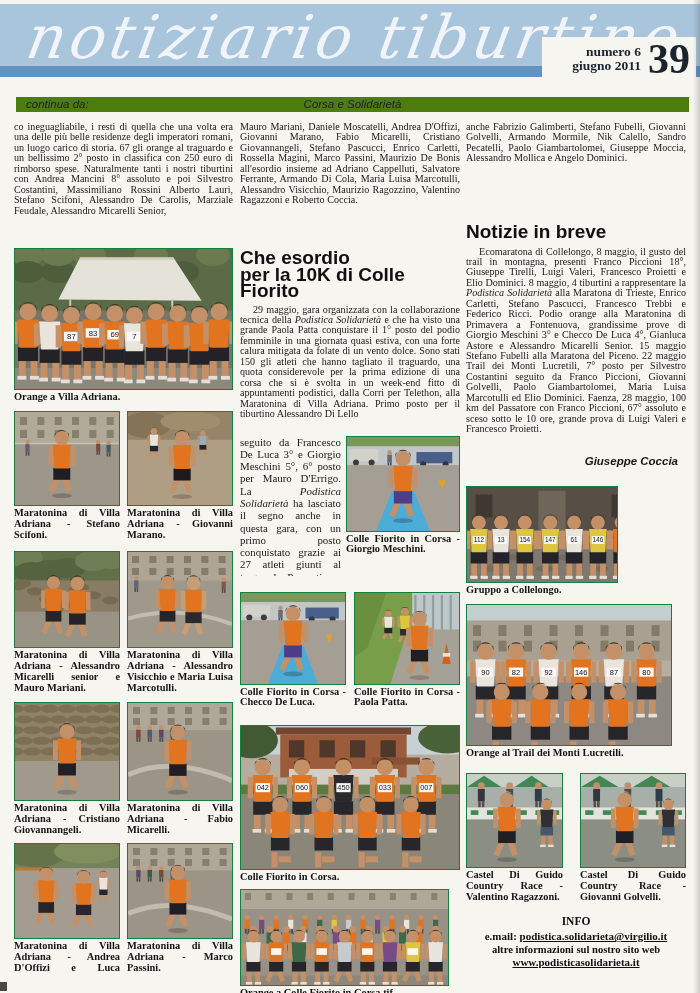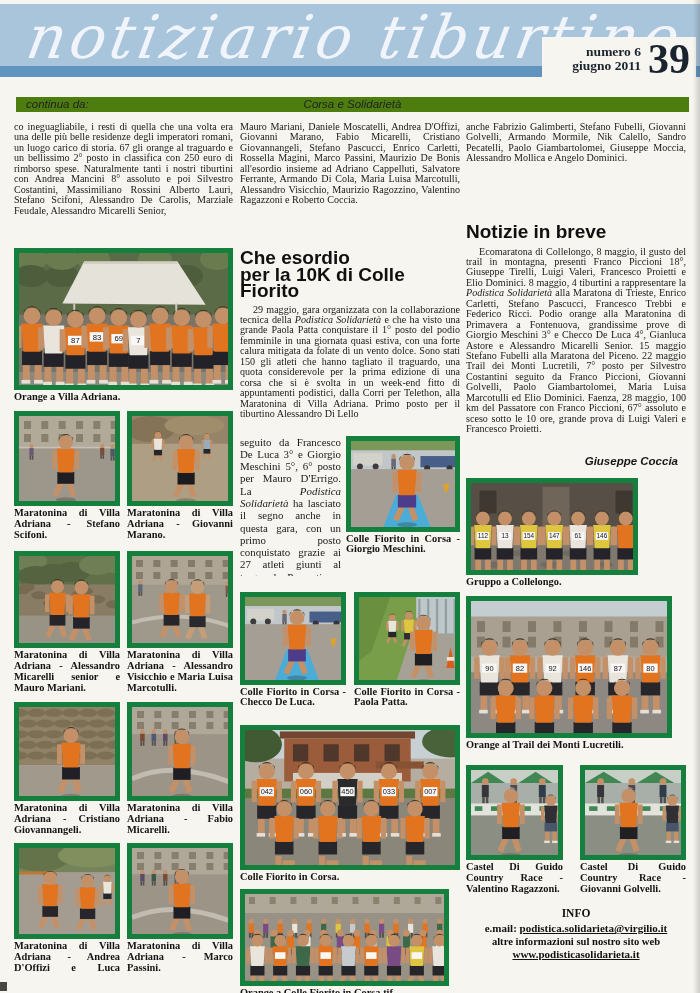--- a/index.html
+++ b/index.html
@@ -25,21 +25,21 @@
   
   .col{position:absolute;top:122px;width:219px;}
   #col1{left:14px;} #col2{left:240px;width:220px;} #col3{left:466px;width:220px;}
   .body{margin:0;font-size:10.1px;line-height:10.45px;text-align:justify;overflow:hidden;hyphens:auto;}
   .ind{text-indent:13px;}
   .h2{font-family:"Liberation Sans",sans-serif;font-weight:bold;font-size:19px;line-height:16.5px;
       color:#101010;margin:0;}
   .h2 span{display:block;}
   figure{margin:0;}
   .cap{font-weight:bold;font-size:10.4px;line-height:10.9px;text-align:justify;margin:2px 0 0 0;color:#141414;}
-  .ph{border:5px solid #15803d;overflow:hidden;background:#b9b2a6;box-sizing:border-box;width:100%;}
+  .ph{border:1px solid #15803d;overflow:hidden;background:#b9b2a6;box-sizing:border-box;width:100%;}
   .prow{display:flex;justify-content:space-between;overflow:hidden;}
   .half{width:106px;}
   .wrapblk{overflow:hidden;}
   .narrow{font-size:10.9px;line-height:12.3px;}
   .fr{float:right;width:114px;margin-left:5px;margin-bottom:4px;}
   .sig{font-family:"Liberation Sans",sans-serif;font-style:italic;font-weight:bold;font-size:11.5px;
        text-align:right;padding-right:8px;color:#161616;}
   .info{text-align:center;font-weight:bold;color:#101010;}
   .it{font-size:11.5px;margin-bottom:3px;}
   .ie{font-size:11px;margin-bottom:2px;}
@@ -1263,21 +1263,21 @@
     </figure>
   </div>
 
   <div class="col" id="col3">
     <p class="body" style="height:62px">anche Fabrizio Galimberti, Stefano Fubelli, Giovanni Golvelli, Armando Mormile, Nik Calello, Sandro Pecatelli, Paolo Giambartolomei, Giuseppe Moccia, Alessandro Mollica e Angelo Dominici.</p>
     <h2 class="h2" style="margin-top:40px">Notizie in breve</h2>
     <p class="body ind" style="height:208px;margin-top:6px">
       <span>Ecomaratona di Collelongo, 8 maggio, il gusto del trail in montagna, presenti Franco Piccioni 18°, Giuseppe Tirelli, Luigi Valeri, Francesco Proietti e Elio Dominici. 8 maggio, 4 tiburtini a rappresentare la </span><i>Podistica Solidarietà</i><span> alla Maratona di Trieste, Enrico Carletti, Stefano Pascucci, Francesco Trebbi e Federico Ricci. Podio orange alla Maratonina di Primavera a Fontenuova, grandissime prove di Giorgio Meschini 3° e Checco De Luca 4°, Gianluca Astore e Alessandro Micarelli Senior. 15 maggio Stefano Fubelli alla Maratona del Piceno. 22 maggio Trail dei Monti Lucretili, 7° posto per Silvestro Costantini seguito da Franco Piccioni, Giovanni Golvelli, Paolo Giambartolomei, Maria Luisa Marcotulli ed Elio Dominici. Faenza, 28 maggio, 100 km del Passatore con Franco Piccioni, 67° assoluto e sceso sotto le 10 ore, grande prova di Luigi Valeri e Francesco Proietti.</span>
     </p>
     <div class="sig">Giuseppe Coccia</div>
-    <figure style="margin-top:11px;width:172px">
+    <figure style="margin-top:19px;width:152px">
       <div class="ph" style="height:97px">
           <svg width="170" height="95" viewBox="0 0 170 95" style="display:block">
             <rect x="0" y="0" width="170" height="52.25000000000001" fill="#564f47"></rect>
             <rect x="71.39999999999999" y="3.8000000000000003" width="27.2" height="47.5" fill="#6f665b"></rect>
             <rect x="8.5" y="7.6000000000000005" width="17" height="22.8" fill="#3b3630"></rect>
             <rect x="144.5" y="7.6000000000000005" width="17" height="22.8" fill="#3b3630"></rect>
             <rect x="0" y="52.25000000000001" width="170" height="42.75" fill="#7f7a71"></rect>
             <ellipse cx="9" cy="58.9" rx="7" ry="3" fill="#716c63"></ellipse>
             <ellipse cx="46" cy="70.3" rx="7" ry="3" fill="#716c63"></ellipse>
             <ellipse cx="83" cy="81.7" rx="7" ry="3" fill="#716c63"></ellipse>

